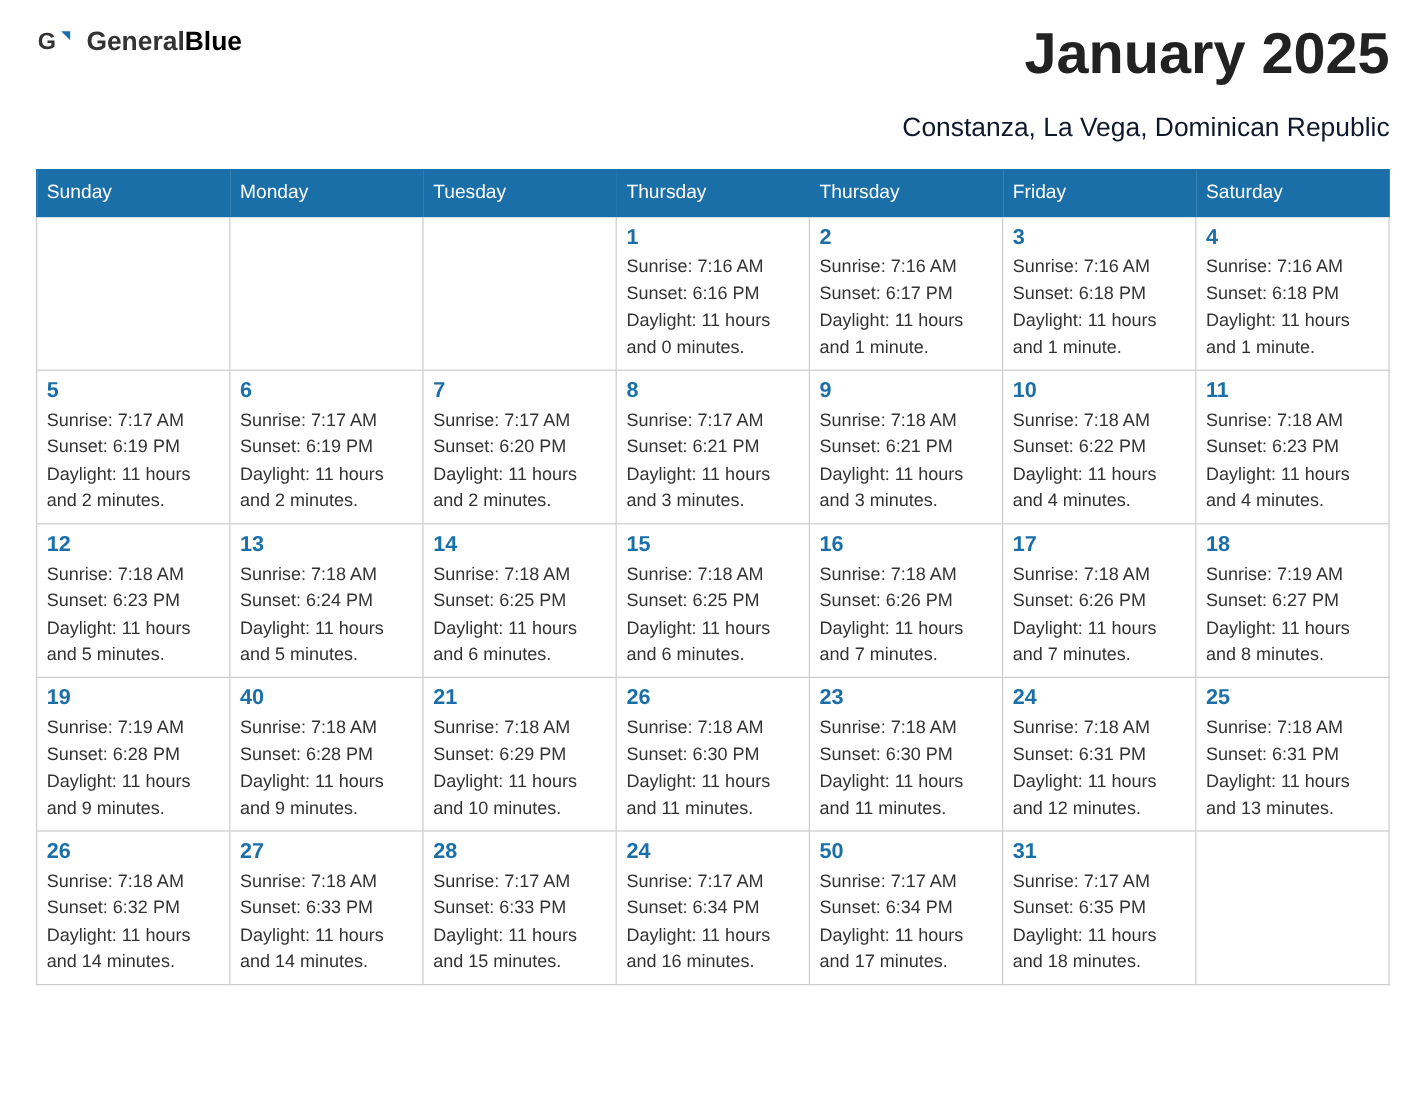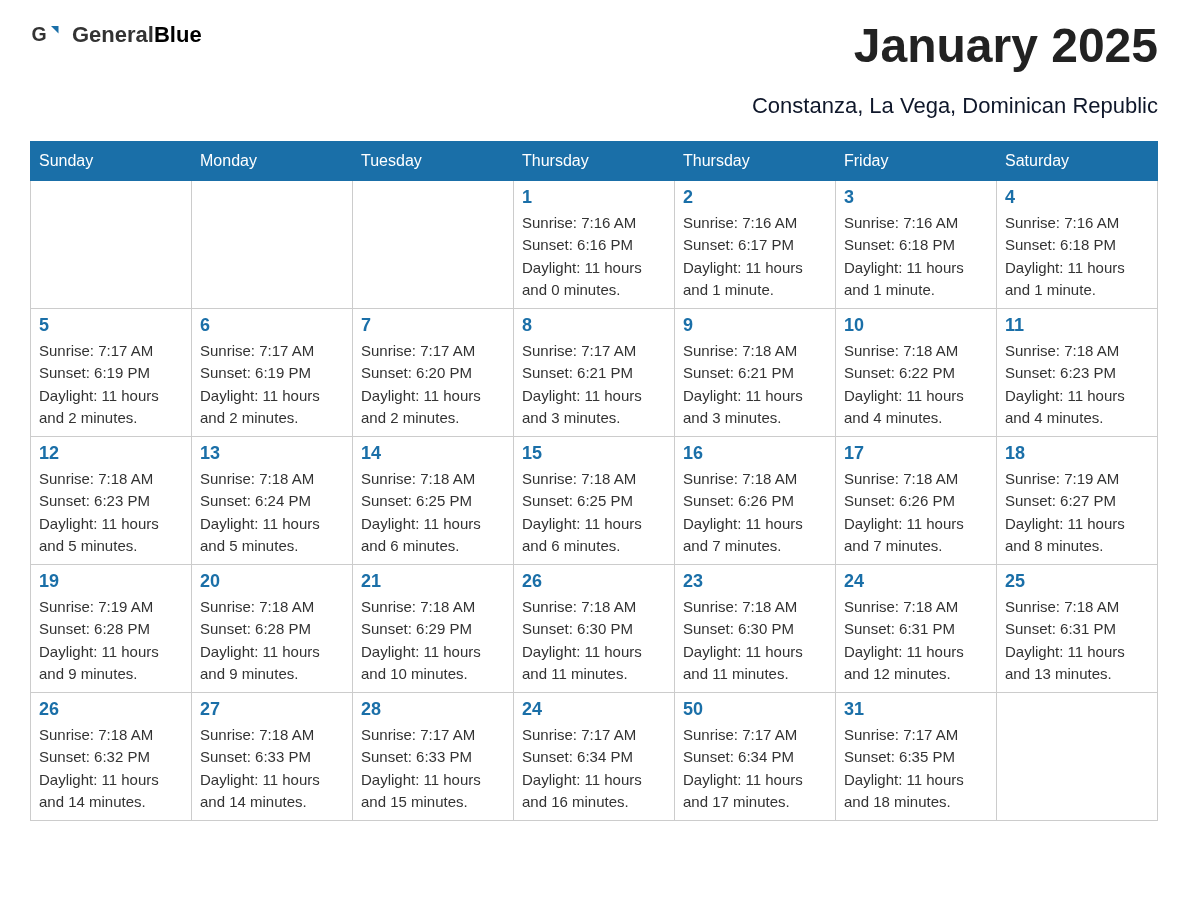--- a/index.html
+++ b/index.html
@@ -199,21 +199,21 @@
           <span class="day-number">18</span>
           <div class="day-info">Sunrise: 7:19 AM<br>Sunset: 6:27 PM<br>Daylight: 11 hours and 8 minutes.</div>
         </td>
       </tr>
       <tr>
         <td>
           <span class="day-number">19</span>
           <div class="day-info">Sunrise: 7:19 AM<br>Sunset: 6:28 PM<br>Daylight: 11 hours and 9 minutes.</div>
         </td>
         <td>
-          <span class="day-number">20</span>
+          <span class="day-number">40</span>
           <div class="day-info">Sunrise: 7:18 AM<br>Sunset: 6:28 PM<br>Daylight: 11 hours and 9 minutes.</div>
         </td>
         <td>
           <span class="day-number">21</span>
           <div class="day-info">Sunrise: 7:18 AM<br>Sunset: 6:29 PM<br>Daylight: 11 hours and 10 minutes.</div>
         </td>
         <td>
           <span class="day-number">26</span>
           <div class="day-info">Sunrise: 7:18 AM<br>Sunset: 6:30 PM<br>Daylight: 11 hours and 11 minutes.</div>
         </td>

